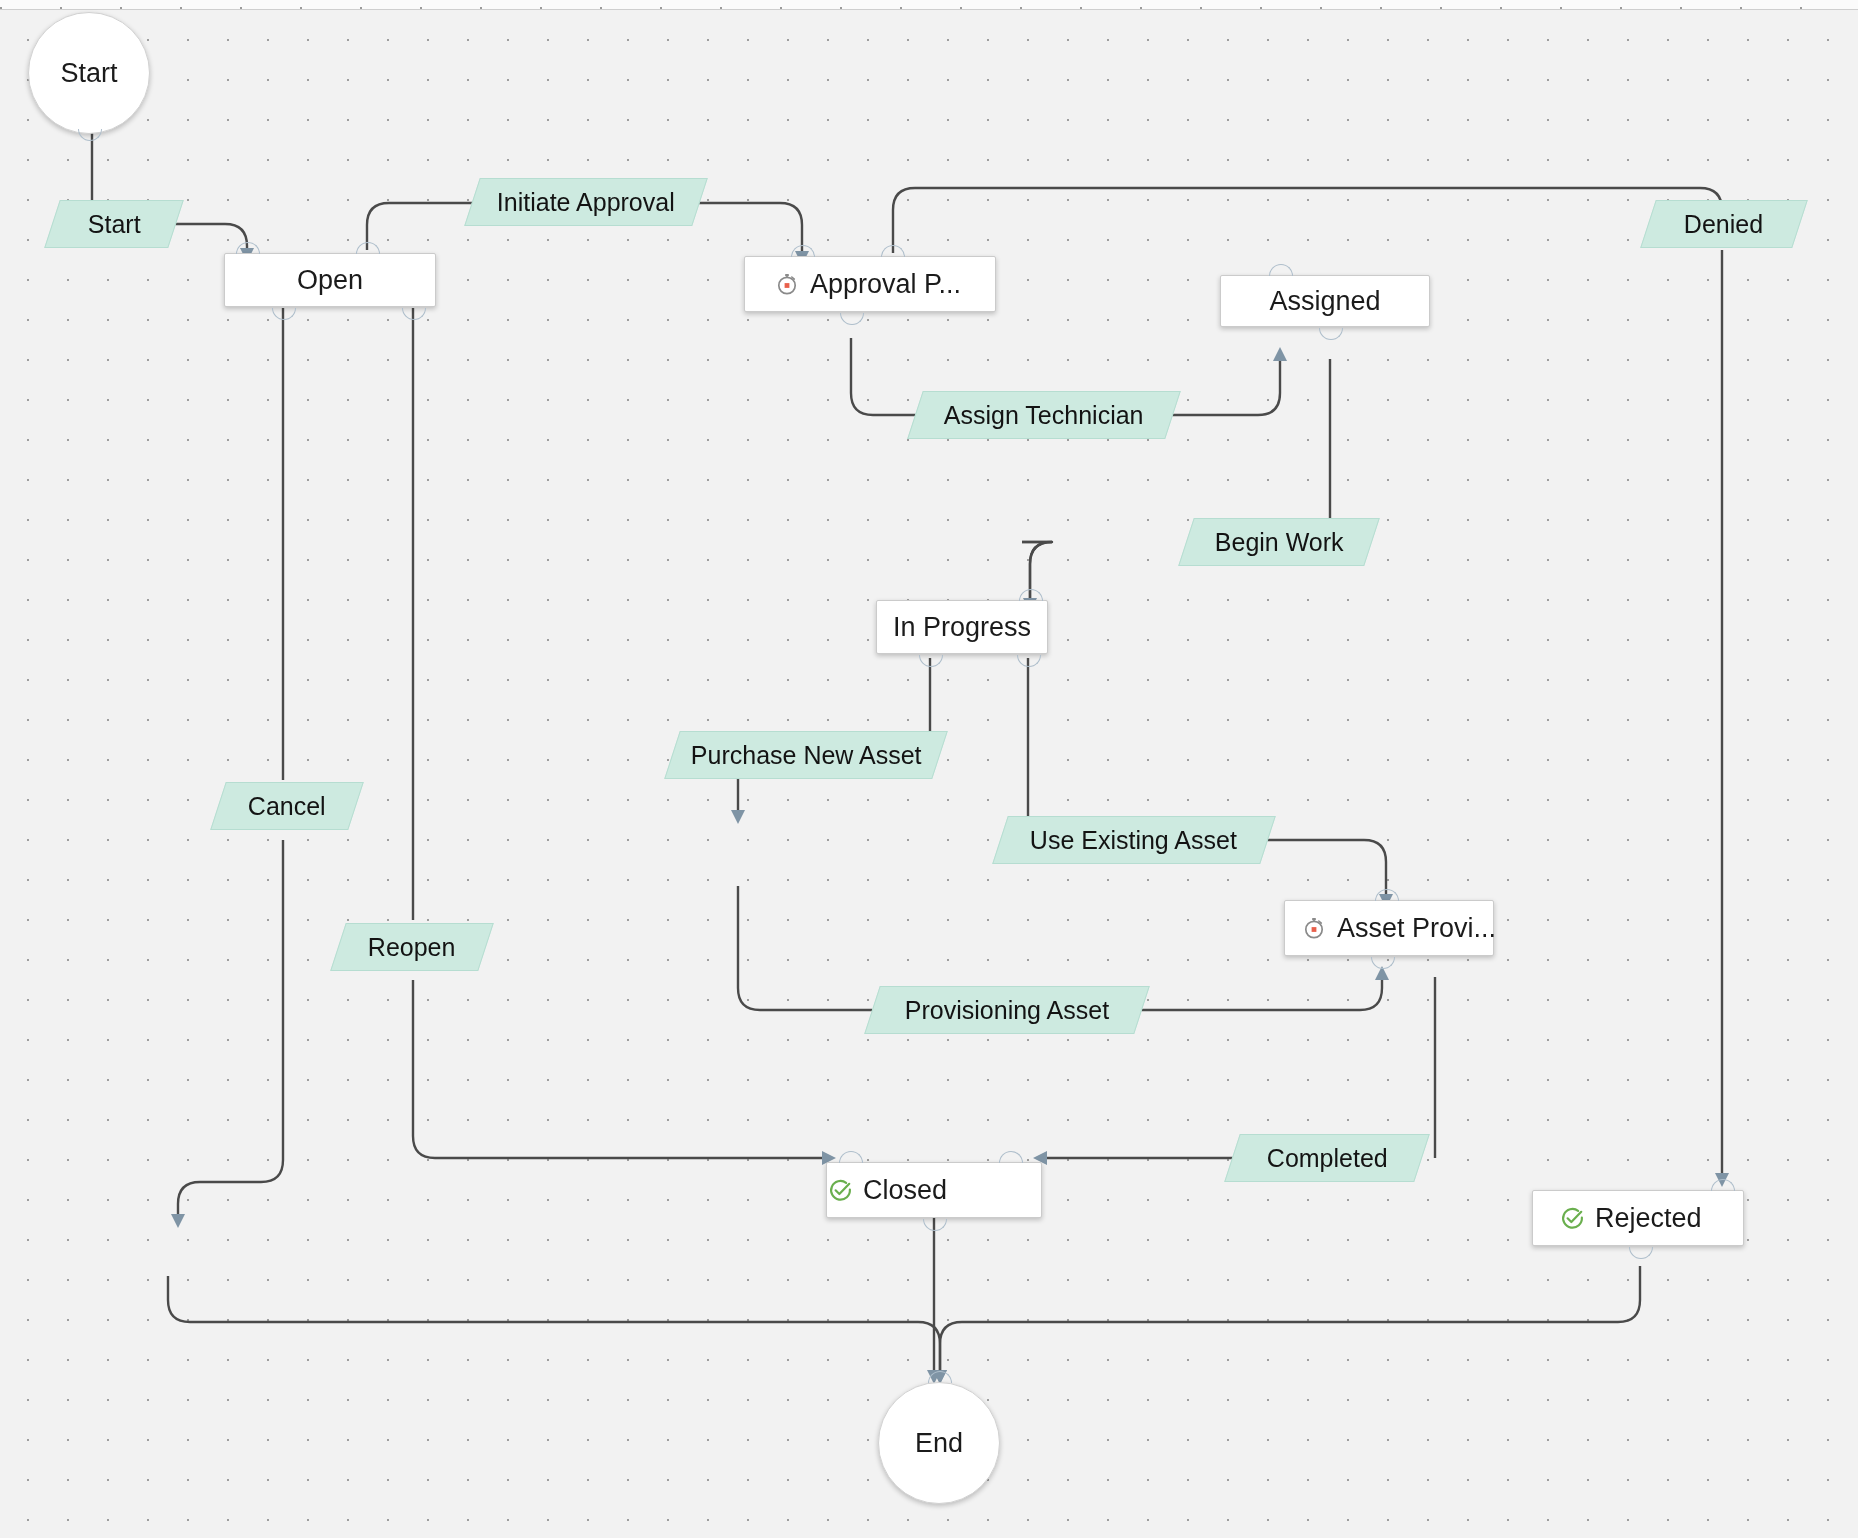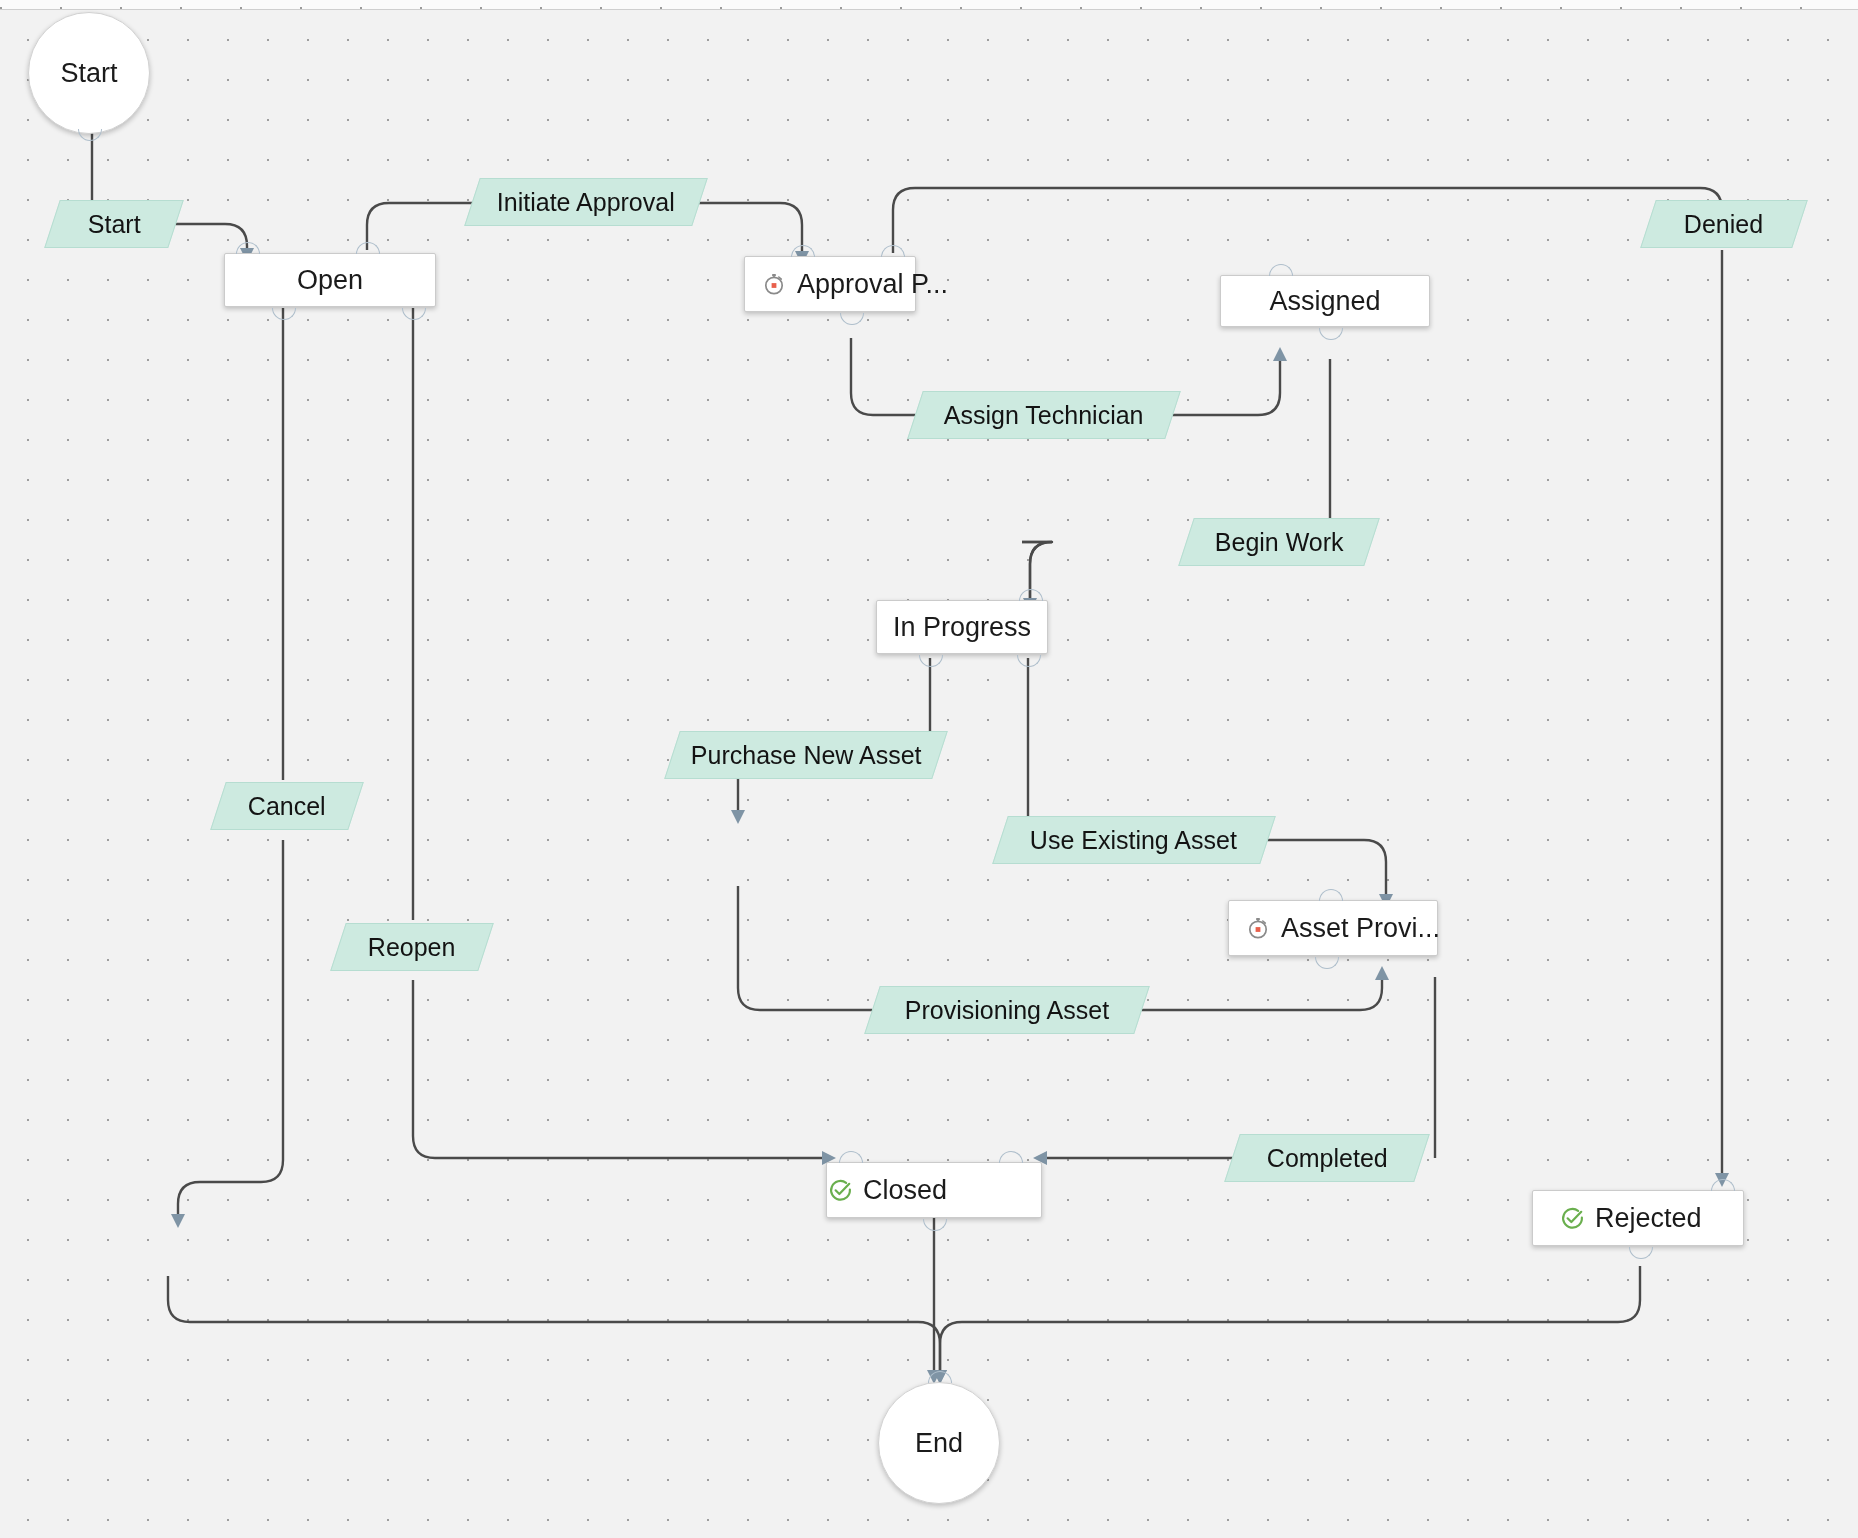--- a/index.html
+++ b/index.html
@@ -195,21 +195,21 @@
   </div>
 
   <div class="node rect" style="left:224px; top:253px; width:212px; height:54px;">
     <span class="label">Open</span>
     <div class="port top" style="left:11px; top:-12px;"></div>
     <div class="port top" style="left:131px; top:-12px;"></div>
     <div class="port bottom" style="left:47px; top:54px;"></div>
     <div class="port bottom" style="left:177px; top:54px;"></div>
   </div>
 
-  <div class="node rect" style="left:744px; top:256px; width:172px; height:56px; justify-content:flex-start; padding-left:16px;">
+  <div class="node rect" style="left:744px; top:256px; width:252px; height:56px; justify-content:flex-start; padding-left:29px;">
     <span class="nicon">
       <svg viewBox="0 0 24 24" width="24" height="24">
         <circle cx="12" cy="13.5" r="8.2" fill="none" stroke="#8a8a8a" stroke-width="1.7"></circle>
         <rect x="9.6" y="11.1" width="4.8" height="4.8" fill="#e8604c"></rect>
         <rect x="10.1" y="2.1" width="3.8" height="2.1" rx="0.6" fill="#8a8a8a"></rect>
         <rect x="11.2" y="3.6" width="1.6" height="2.3" fill="#8a8a8a"></rect>
         <path d="M16.8 5.0 L19.3 7.1" stroke="#8a8a8a" stroke-width="1.6" stroke-linecap="round" fill="none"></path>
       </svg>
     </span>
     <span class="label">Approval P...</span>
@@ -225,21 +225,21 @@
   </div>
 
   <div class="node rect" style="left:876px; top:600px; width:172px; height:54px;">
     <span class="label">In Progress</span>
     <div class="port top" style="left:142px; top:-12px;"></div>
     <div class="port bottom" style="left:42px; top:54px;"></div>
     <div class="port bottom" style="left:140px; top:54px;"></div>
   </div>
 
 
-  <div class="node rect" style="left:1228px; top:900px; width:210px; height:56px; justify-content:flex-start; padding-left:16px;">
+  <div class="node rect" style="left:1284px; top:900px; width:210px; height:56px; justify-content:flex-start; padding-left:16px;">
     <span class="nicon">
       <svg viewBox="0 0 24 24" width="24" height="24">
         <circle cx="12" cy="13.5" r="8.2" fill="none" stroke="#8a8a8a" stroke-width="1.7"></circle>
         <rect x="9.6" y="11.1" width="4.8" height="4.8" fill="#e8604c"></rect>
         <rect x="10.1" y="2.1" width="3.8" height="2.1" rx="0.6" fill="#8a8a8a"></rect>
         <rect x="11.2" y="3.6" width="1.6" height="2.3" fill="#8a8a8a"></rect>
         <path d="M16.8 5.0 L19.3 7.1" stroke="#8a8a8a" stroke-width="1.6" stroke-linecap="round" fill="none"></path>
       </svg>
     </span>
     <span class="label">Asset Provi...</span>

